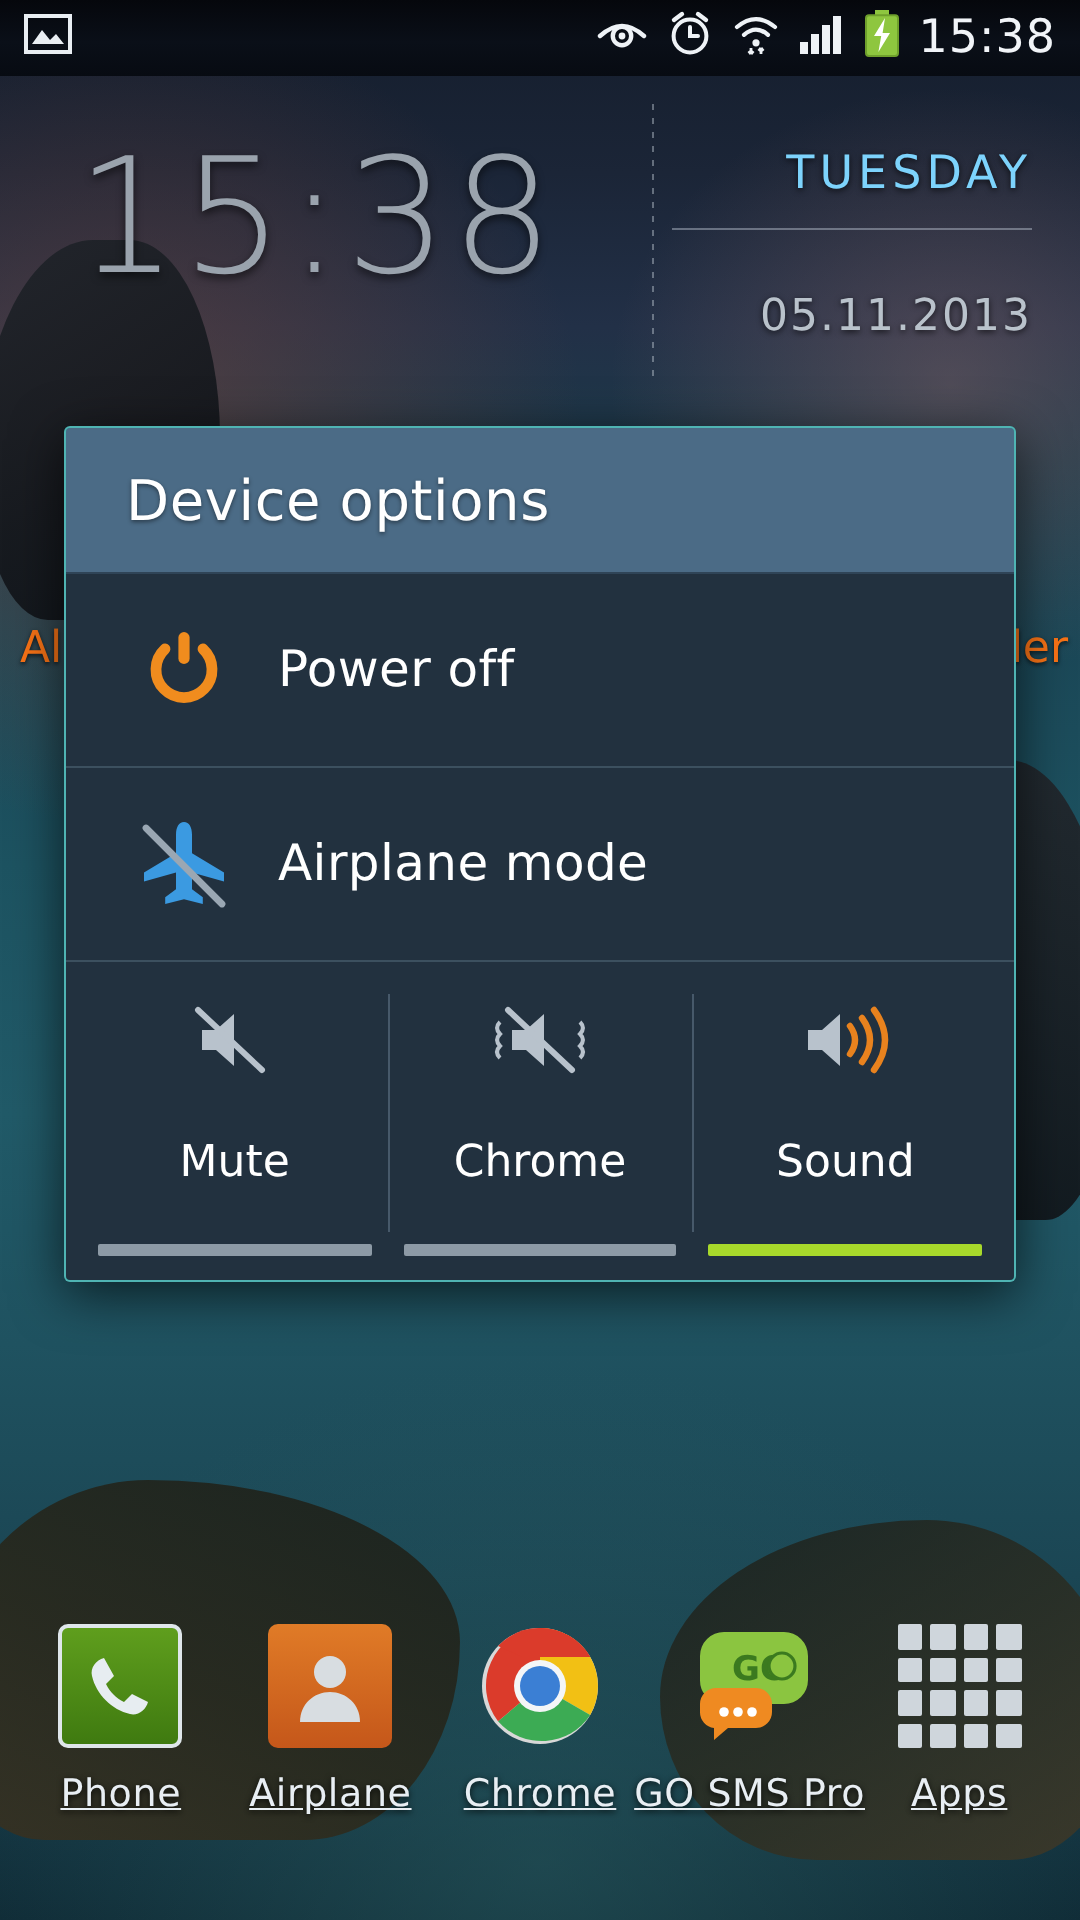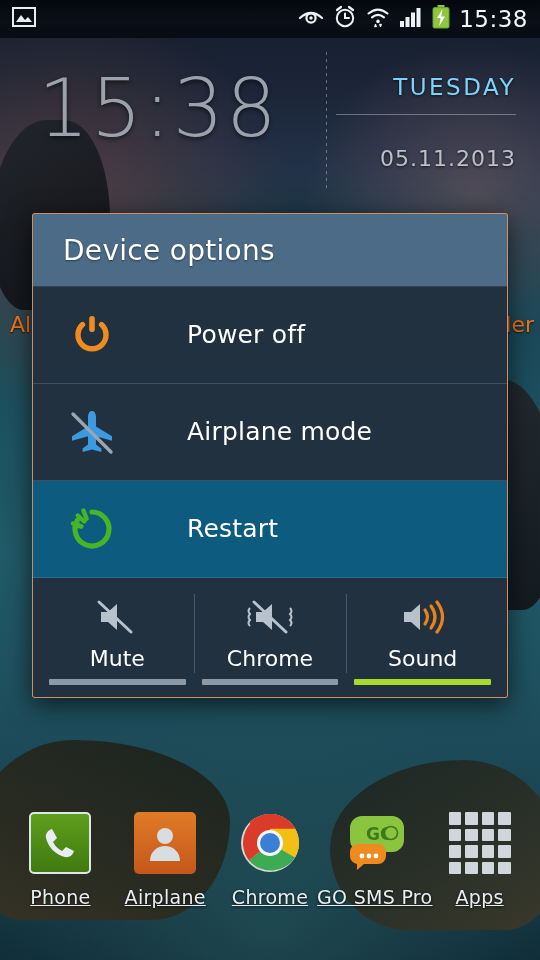--- a/index.html
+++ b/index.html
@@ -102,55 +102,54 @@
   #peek-right{ right:6px; top:312px; }
 
   
   #dialog{
     position:absolute; left:32px; top:213px; width:476px;
     z-index:30;
     border:1px solid rgba(150,175,195,.45);
     border-radius:3px;
     box-shadow:0 6px 26px rgba(0,0,0,.65);
     overflow:hidden;
-    background:#f97316;
+    background:#14b8a6;
   }
   #dialog-header{
     height:73px; background:#4b6b86;
     display:flex; align-items:center; padding:0 0 0 30px;
     border-bottom:1px solid rgba(20,30,40,.5);
   }
   #dialog-title{
     color:#ffffff; font-size:28px; letter-spacing:.3px;
     text-shadow:0 1px 2px rgba(0,0,0,.45);
   }
 
   .opt{
     display:flex; align-items:center; min-height:97px;
     padding:0 18px 0 28px;
     border-bottom:1px solid rgba(130,160,180,.28);
     background:#22313f;
-    gap:48px;
   }
   .opt.highlight{ background:#0e5b80; border-bottom:1px solid rgba(130,160,180,.22); }
   .opt-icon{
     width:62px; min-width:62px; height:62px; position:relative;
     display:flex; align-items:center; justify-content:center;
   }
   .opt-text{ padding-left:16px; }
   .opt-title{ color:#ffffff; font-size:25px; line-height:1.15; letter-spacing:.2px;}
   .opt-sub{ color:#a9b6c2; font-size:21px; margin-top:3px; letter-spacing:.2px;}
 
   
   #sound-row{
     display:flex; background:#22313f; padding:10px 8px 12px 8px;
   }
   .sm{
     flex:1; display:flex; flex-direction:column; align-items:center;
-    padding:6px 8px 0 8px; position:relative;
+    padding:6px 8px 0 8px; position:relative;gap:20px;
   }
   .sm + .sm::before{
     content:""; position:absolute; left:0; top:6px; bottom:12px; width:1px;
     background:rgba(140,165,185,.35);
   }
   .sm-icon{ height:46px; display:flex; align-items:center; justify-content:center; }
   .sm-label{ color:#ffffff; font-size:22px; margin-top:6px; }
   .sm-bar{ width:100%; height:6px; margin-top:8px; border-radius:1px; background:#8d9aa6; }
   .sm-bar.active{ background:#a8d92b; }
 
@@ -280,32 +279,20 @@
       <svg width="54" height="54" viewBox="0 0 54 54">
         <path d="M27 6 c2.6 0 4 2.6 4 6.4 v9.2 l16 9.6 v4.6 l-16 -4.6 v8.4 l5.4 4 v3.4 L27 44.6 l-9.4 2.4 v-3.4 l5.4 -4 v-8.4 l-16 4.6 v-4.6 l16 -9.6 v-9.2 C23 8.6 24.4 6 27 6 z" fill="#3b9ae1"></path>
         <path d="M8 9 L46 47" stroke="#9aa7b3" stroke-width="3.4" stroke-linecap="round"></path>
       </svg>
     </div>
     <div class="opt-text">
       <div class="opt-title">Airplane mode</div>
     </div>
   </div>
 
-  <div class="opt highlight">
-    <div class="opt-icon">
-      <svg width="52" height="52" viewBox="0 0 52 52">
-        <path d="M26 9 a17 17 0 1 1 -14.6 8.3" fill="none" stroke="#46b526" stroke-width="5.2" stroke-linecap="round"></path>
-        <path d="M11.8 12.5 L18.2 18.5 M7 20.5 L15.4 23.4 M17.5 7.5 L20.6 15.8" stroke="#46b526" stroke-width="4.4" stroke-linecap="round"></path>
-        <path d="M11.2 16.2 L6.2 25 L16.4 25.6 Z" fill="#46b526"></path>
-      </svg>
-    </div>
-    <div class="opt-text">
-      <div class="opt-title">Restart</div>
-    </div>
-  </div>
 
   <div id="sound-row">
 
     <div class="sm">
       <div class="sm-icon">
         <svg width="44" height="38" viewBox="0 0 44 38">
           <path d="M6 14 h7 l9 -8 v26 l-9 -8 h-7 z" fill="#b8c2cc"></path>
           <path d="M4 4 L36 34" stroke="#b8c2cc" stroke-width="3" stroke-linecap="round"></path>
         </svg>
       </div>

